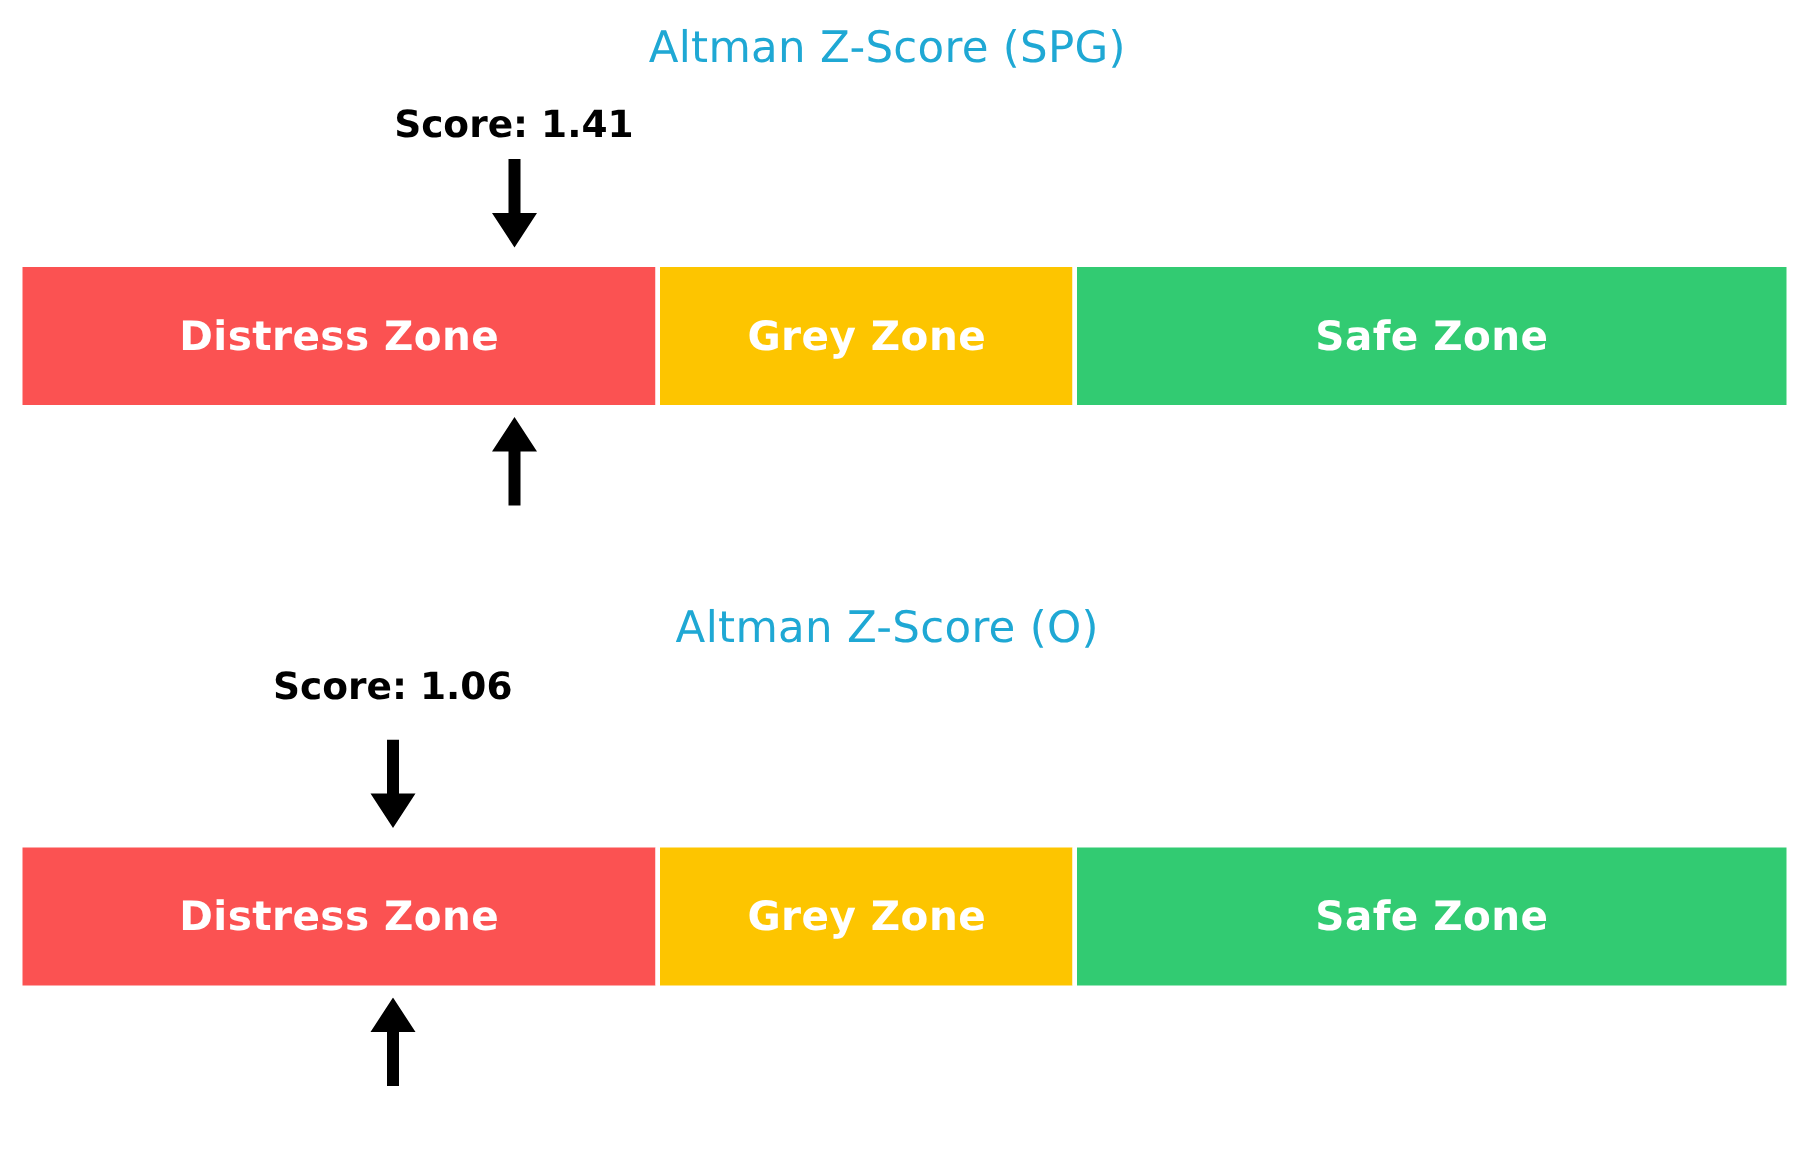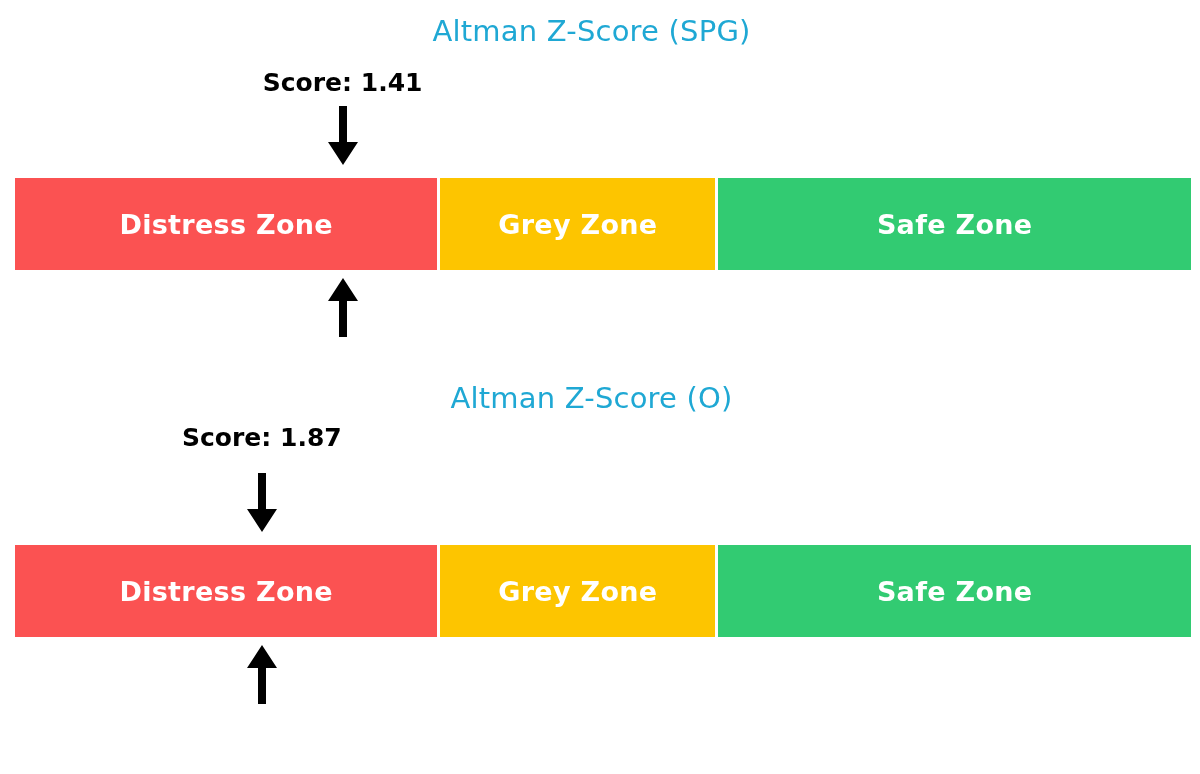--- a/index.html
+++ b/index.html
@@ -13,21 +13,21 @@
     font-family: "DejaVu Sans", "Liberation Sans", sans-serif;
     position: relative;
     overflow: hidden;
   }
   .gauge-panel {
     position: absolute;
     left: 0;
     width: 1200px;
   }
   #panel-0 { top: 0px; height: 387px; }
-  #panel-1 { top: 367px; height: 387px; }
+  #panel-1 { top: 387px; height: 387px; }
 
   .panel-title {
     position: absolute;
     left: 0;
     width: 1183px;
     text-align: center;
     color: #1fa8d4;
     font-size: 29px;
     font-weight: 400;
     letter-spacing: 0.2px;
@@ -119,21 +119,21 @@
 
   <div class="arrow arrow-up" style="left: 342.6px;">
     <svg width="34" height="60" viewBox="0 0 34 60" xmlns="http://www.w3.org/2000/svg">
       <polygon points="17,0 32,23 21,23 21,59 13,59 13,23 2,23" fill="#000000"></polygon>
     </svg>
   </div>
 </div>
 
 <div class="gauge-panel" id="panel-1">
   <div class="panel-title" style="color: rgb(31, 168, 212);">Altman Z-Score (O)</div>
-  <div class="score-label" style="color: rgb(0, 0, 0); left: 261.87px;">Score: 1.87</div>
+  <div class="score-label" style="color: rgb(0, 0, 0); left: 261.87px;">Score: 1.06</div>
 
   <div class="arrow arrow-down" style="left: 261.87px;">
     <svg width="34" height="60" viewBox="0 0 34 60" xmlns="http://www.w3.org/2000/svg">
       <polygon points="13,0 21,0 21,36 32,36 17,59 2,36 13,36" fill="#000000"></polygon>
     </svg>
   </div>
 
   <div class="zone-bar">
     <div class="zone-seg" style="background: rgb(251, 82, 82); flex: 0 0 36.1%;">
       <span class="zone-seg-label" style="color: rgb(255, 255, 255);">Distress Zone</span>

